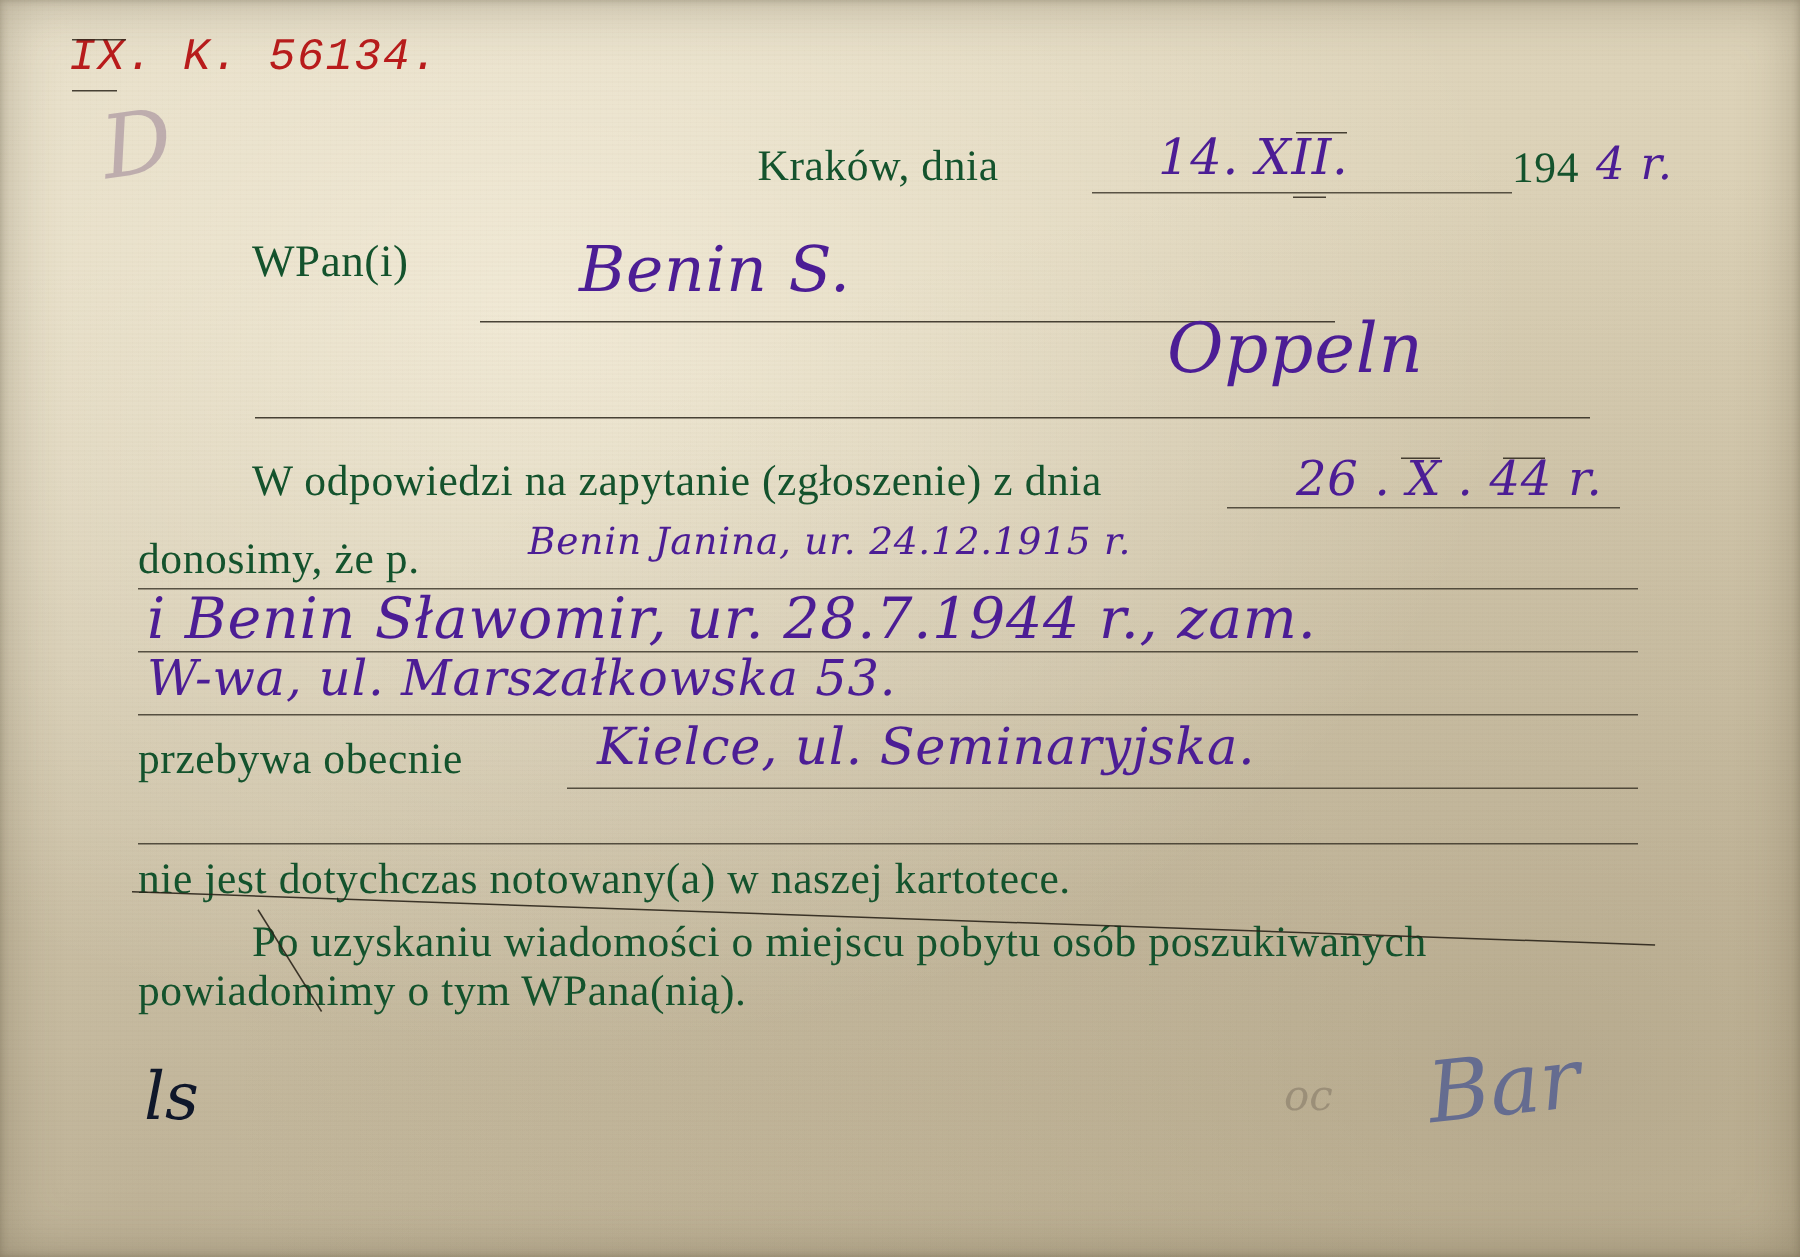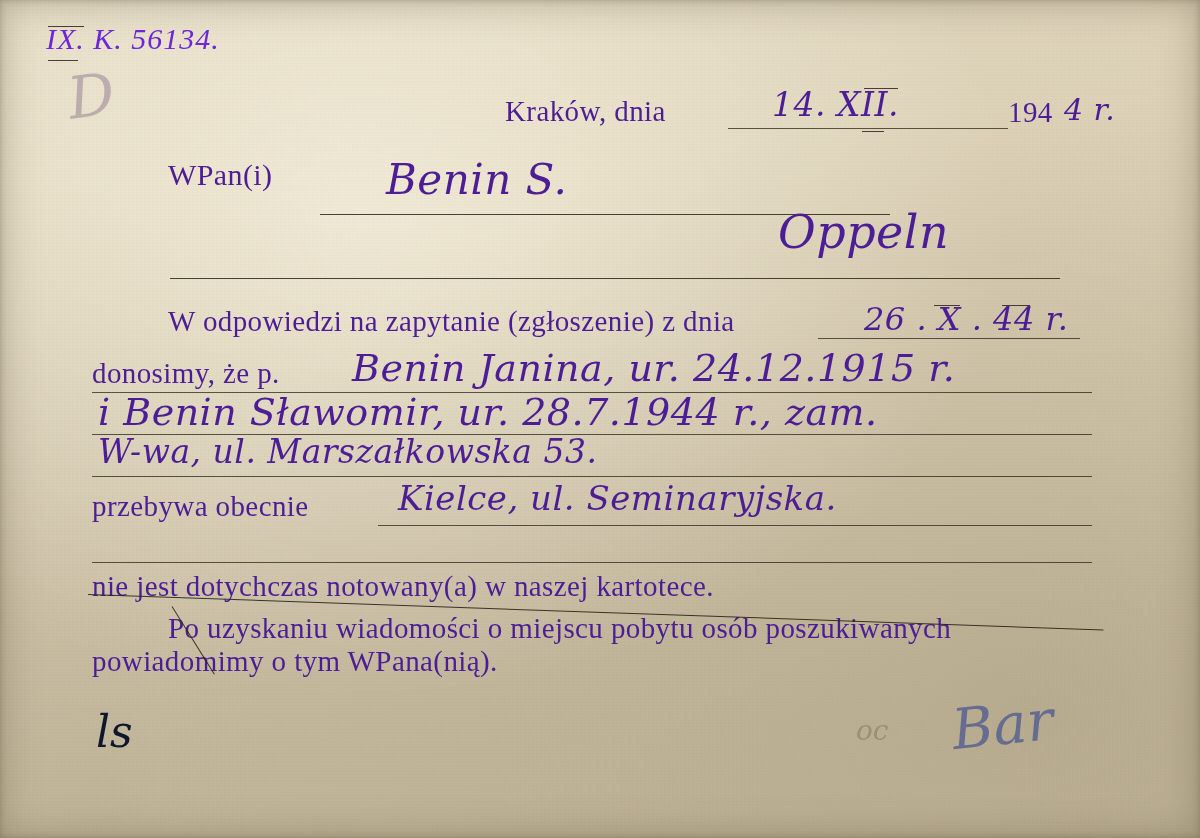--- a/index.html
+++ b/index.html
@@ -40,21 +40,21 @@
     inset: 0;
     opacity: .30;
     pointer-events: none;
     background-image:
       repeating-linear-gradient(0deg, rgba(130,115,85,0.07) 0px, rgba(130,115,85,0.07) 1px, rgba(255,255,255,0) 1px, rgba(255,255,255,0) 3px),
       repeating-linear-gradient(90deg, rgba(130,115,85,0.05) 0px, rgba(130,115,85,0.05) 1px, rgba(255,255,255,0) 1px, rgba(255,255,255,0) 4px);
   }
 
   .printed {
     position: absolute;
-    color: #4c1d95;
+    color: #14532d;
     font-family: "Liberation Serif", serif;
     white-space: pre;
     letter-spacing: .4px;
   }
   .hand {
     position: absolute;
     color: #4c1d95;
     font-family: "DejaVu Serif", serif;
     font-style: italic;
     white-space: pre;
@@ -75,22 +75,22 @@
     opacity: .9;
   }
   .overbar {
     position: absolute;
     height: 0;
     border-top: 1.5px solid #2a241a;
     opacity: .85;
   }
   #archive-no {
     position: absolute;
-    color: #6d28d9;
-    font-family: Liberation Serif, serif;
+    color: #b91c1c;
+    font-family: Liberation Mono, monospace;
     font-style: italic;
     letter-spacing: 1px;
     white-space: pre;
   }
   #faint-mark {
     position: absolute;
     color: #8b6f8a;
     opacity: .45;
     font-family: "DejaVu Serif", serif;
     font-style: italic;
@@ -149,21 +149,21 @@
   <div class="hand" style="left:778px; top:205px; font-size:46px;">Oppeln</div>
 
   <div class="printed" style="left:168px; top:305px; font-size:29px;">W odpowiedzi na zapytanie (zgłoszenie) z dnia</div>
   <div class="rule thin" style="left:818px; top:338px; width:262px;"></div>
   <div class="hand" style="left:864px; top:300px; font-size:32px;">26 . X . 44 r.</div>
   <div class="overbar" style="left:934px; top:305px; width:26px;"></div>
   <div class="overbar" style="left:1002px; top:305px; width:28px;"></div>
 
   <div class="printed" style="left:92px; top:357px; font-size:29px;">donosimy, że p.</div>
   <div class="rule thin" style="left:92px; top:392px; width:1000px;"></div>
-  <div class="hand" style="left:352px; top:346px; font-size:38px;text-align:right;">Benin Janina, ur. 24.12.1915 r.</div>
+  <div class="hand" style="left:352px; top:346px; font-size:25px;text-align:right;">Benin Janina, ur. 24.12.1915 r.</div>
 
   <div class="rule thin" style="left:92px; top:434px; width:1000px;"></div>
   <div class="hand" style="left:98px; top:390px; font-size:38px;text-align:right;">i Benin Sławomir, ur. 28.7.1944 r., zam.</div>
 
   <div class="rule thin" style="left:92px; top:476px; width:1000px;"></div>
   <div class="hand" style="left:98px; top:432px; font-size:33px;">W-wa, ul. Marszałkowska 53.</div>
 
   <div class="printed" style="left:92px; top:490px; font-size:29px;">przebywa obecnie</div>
   <div class="rule thin" style="left:378px; top:525px; width:714px;"></div>
   <div class="hand" style="left:398px; top:478px; font-size:34px;">Kielce, ul. Seminaryjska.</div>

